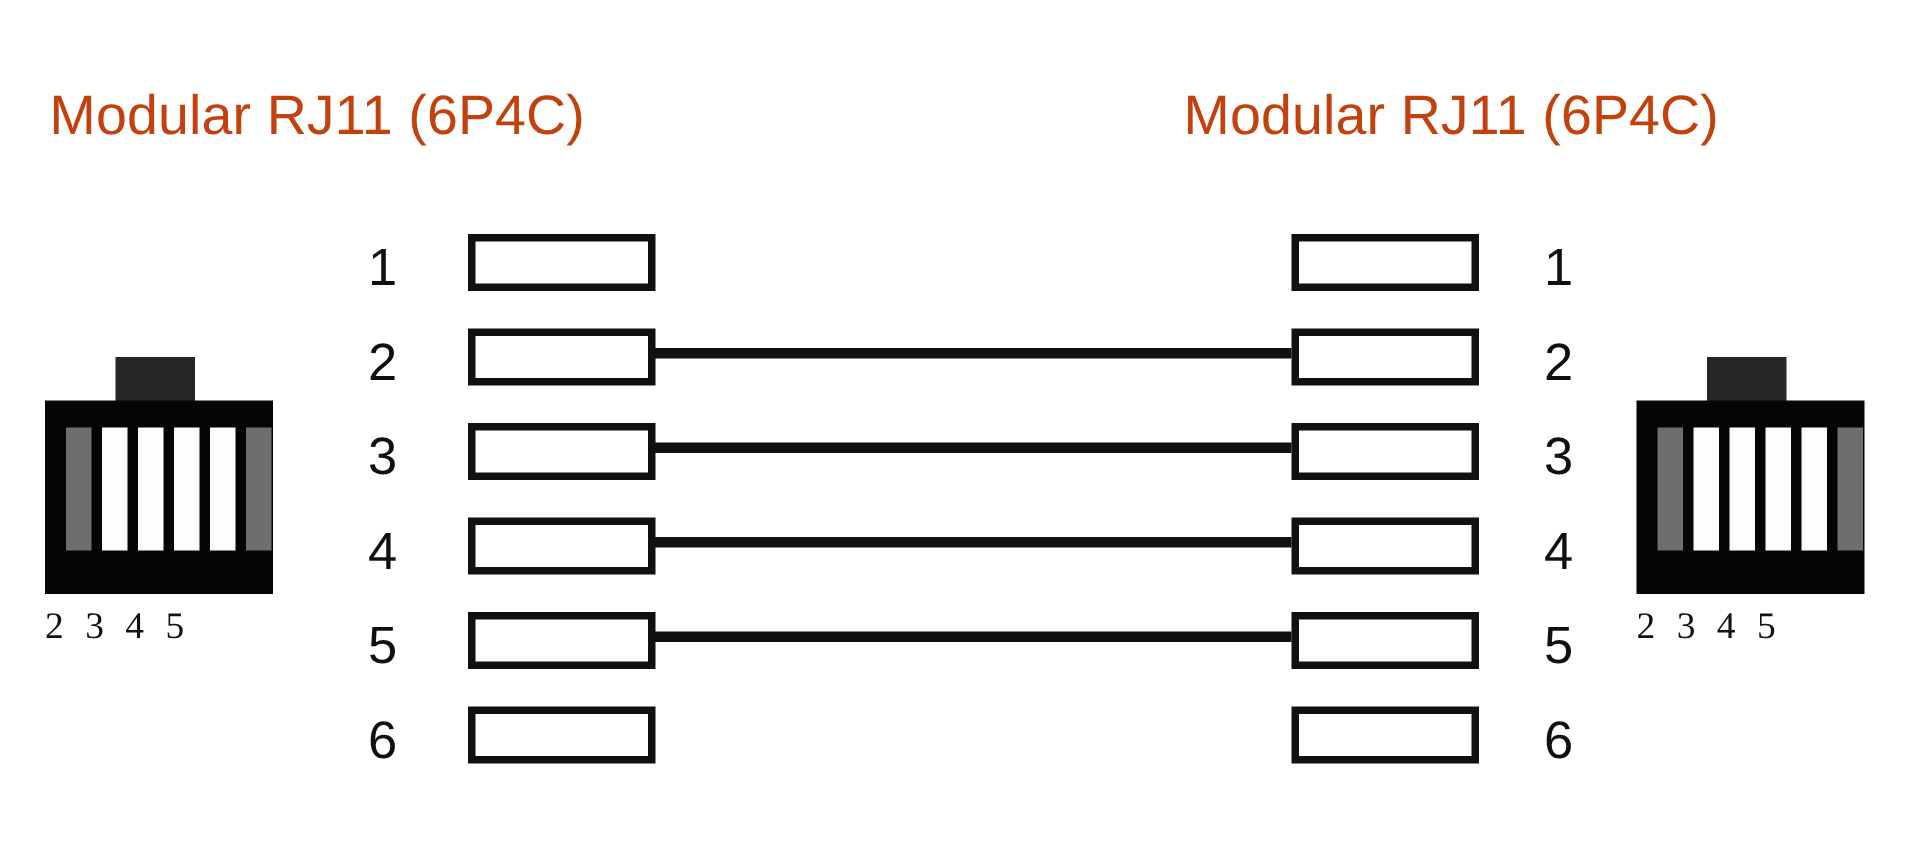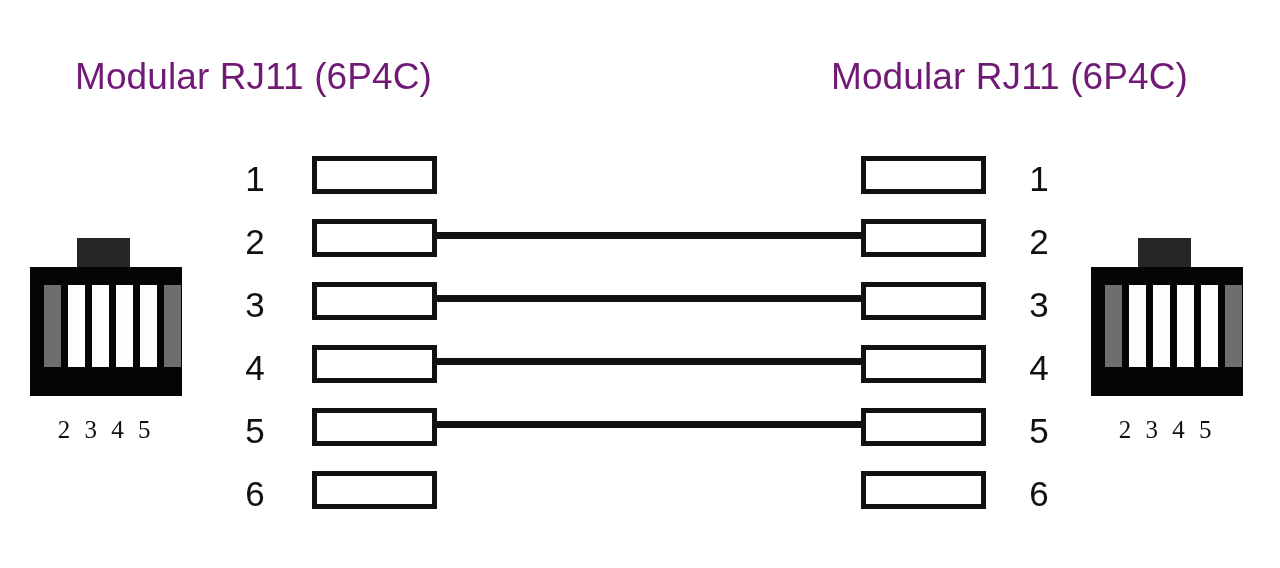--- a/index.html
+++ b/index.html
@@ -17,24 +17,23 @@
     background: #ffffff;
     overflow: hidden;
   }
 
   
   .title {
     position: absolute;
     font-family: "Liberation Sans", sans-serif;
     font-size: 37px;
     font-weight: 400;
-    color: #701a75;
+    color: #c2410c;
     letter-spacing: 0.1px;
     white-space: nowrap;
-    margin-left: 42px;
   }
   #title-left  { left: 33px;  top: 56px; }
   #title-right { left: 789px; top: 56px; }
 
   
   .pin-num {
     position: absolute;
     font-family: "Liberation Sans", sans-serif;
     font-size: 35px;
     font-weight: 400;
@@ -103,23 +102,22 @@
   .conn-pin.p1 { left: 24px; }
   .conn-pin.p2 { left: 48px; }
   .conn-pin.p3 { left: 72px; }
   .conn-pin.p4 { left: 96px; }
   .conn-pin.p5 { left: 120px; }
   .conn-pin.p6 { left: 144px; }
 
   .conn-labels {
     position: absolute;
     left: 10px;
-    top: 178px;
+    top: 166px;
     width: 152px;
-    text-align: center;
     font-family: "Liberation Serif", serif;
     font-size: 25px;
     font-weight: 400;
     color: #111111;
     letter-spacing: 4px;
     white-space: nowrap;
   }
 </style>
 </head>
 <body>

